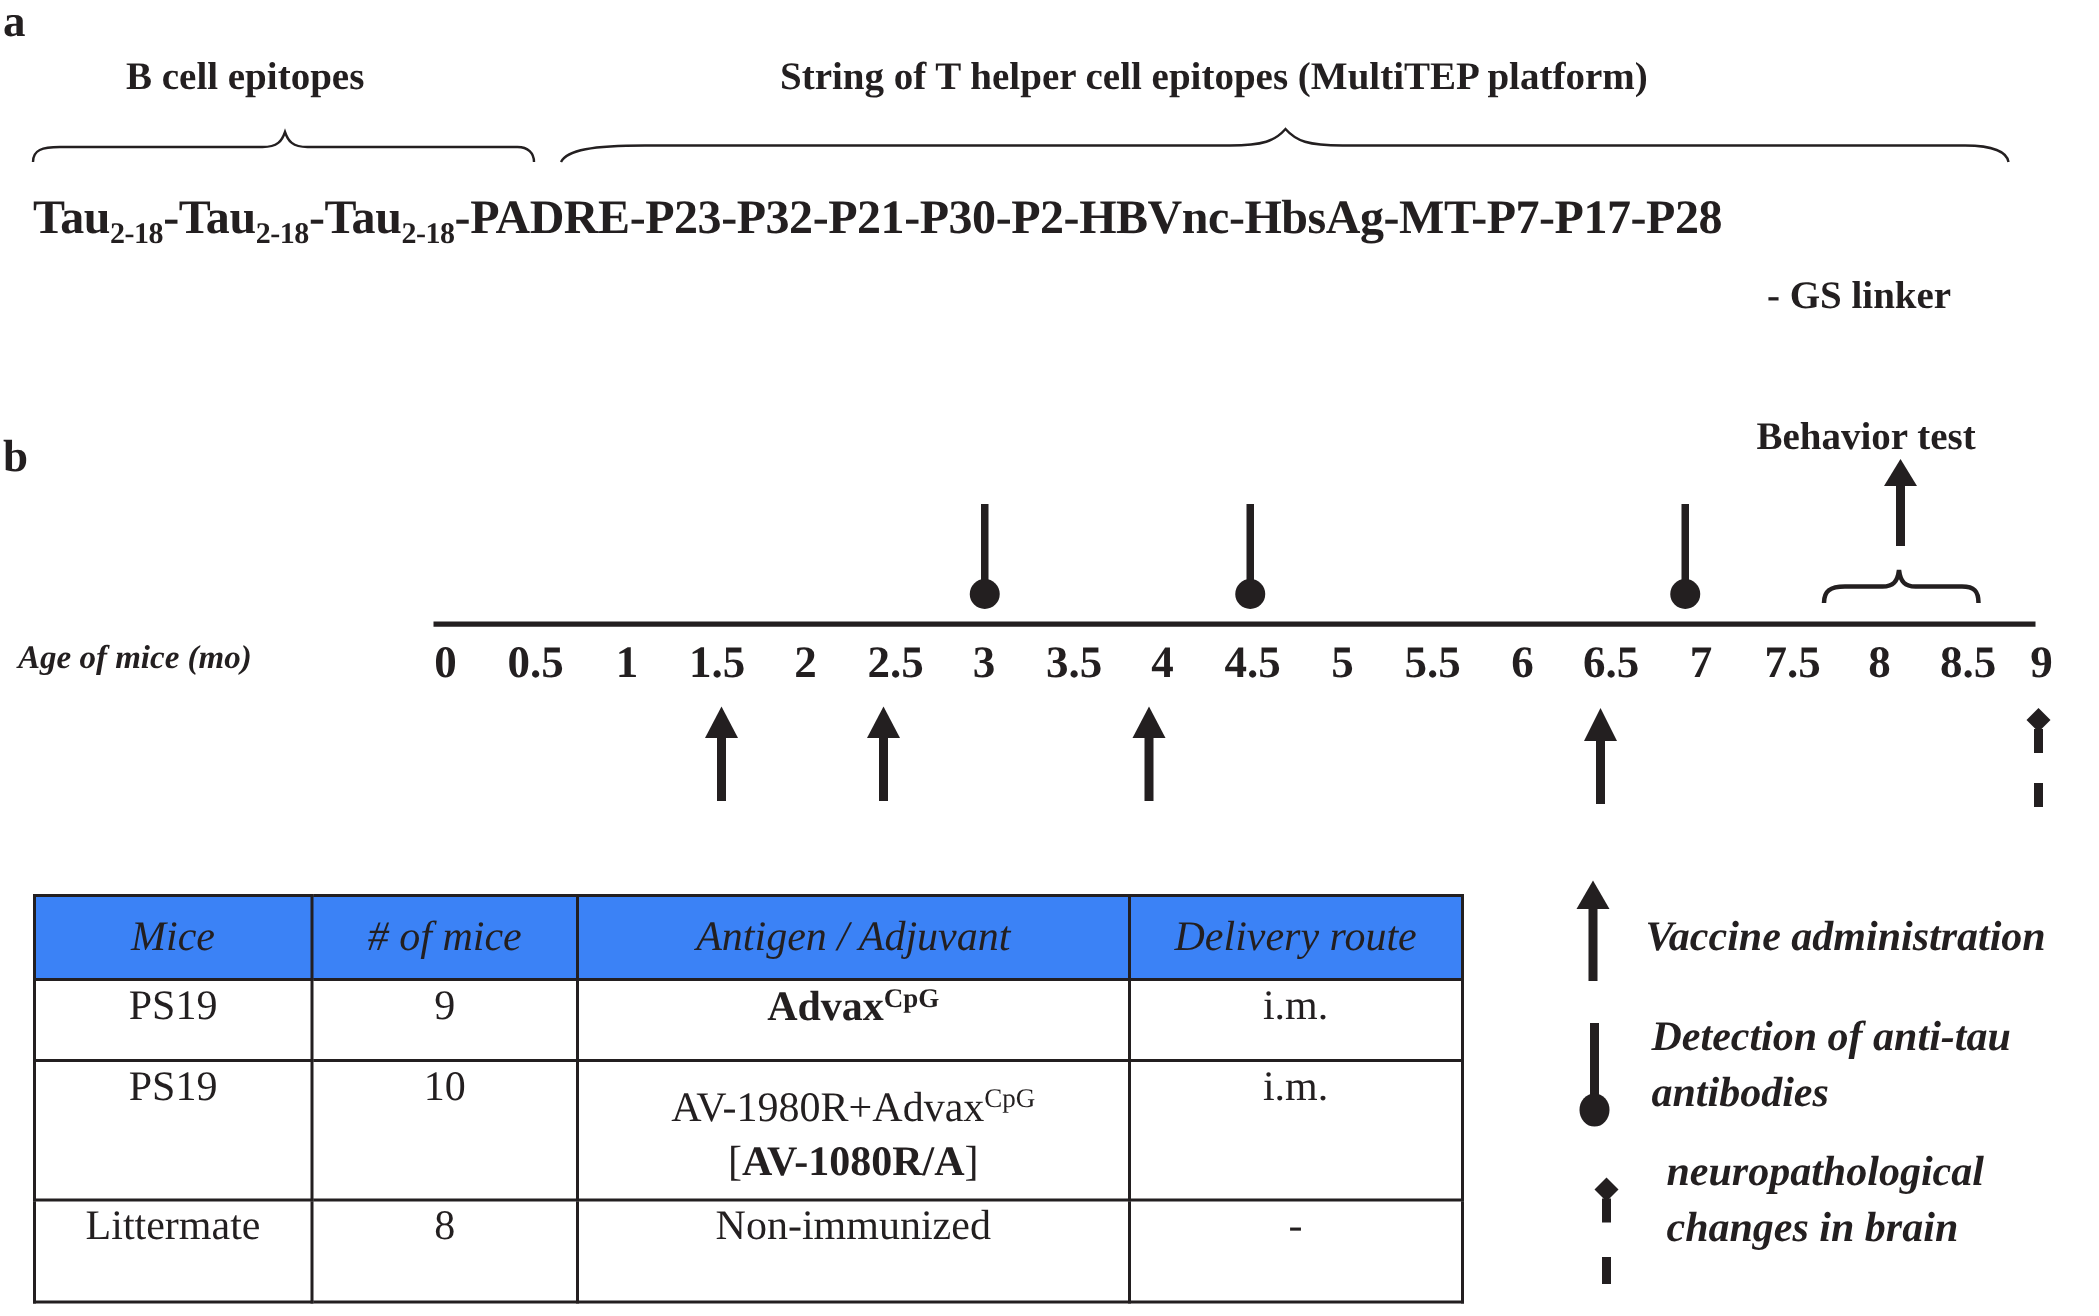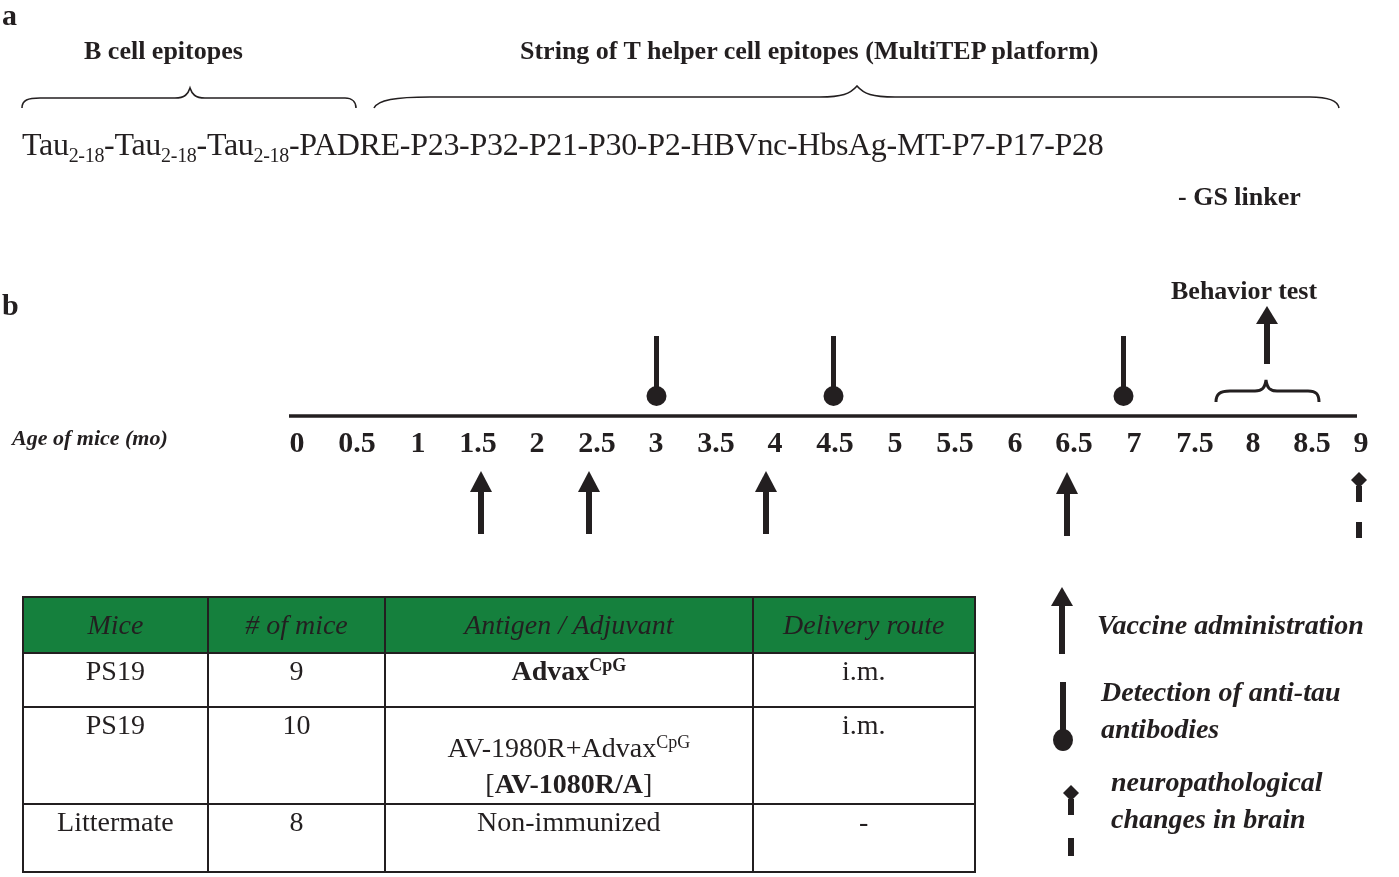--- a/index.html
+++ b/index.html
@@ -1,30 +1,30 @@
 <!DOCTYPE html>
 <html><head>
 <meta charset="utf-8">
 <style>
   html, body { margin:0; padding:0; background:#ffffff; }
   body { width:1399px; height:877px; position:relative; overflow:hidden;
          font-family:"Liberation Serif", serif; color:#231f20; }
   .abs { position:absolute; }
   .panel-label { font-weight:bold; font-size:30px; line-height:1; }
   .bold { font-weight:bold; }
-  .seq { font-weight:normal; font-size:32px; white-space:nowrap; letter-spacing:-0.3px;text-align:right; }
+  .seq { font-weight:bold; font-size:32px; white-space:nowrap; letter-spacing:-0.3px;text-align:right; }
   .seq sub { font-size:20px; vertical-align:-7px; }
   .brace-label { font-weight:bold; font-size:26px; white-space:nowrap; }
   .tick { font-weight:bold; font-size:30px; transform:translateX(-50%); white-space:nowrap; }
   .axis-title { font-weight:bold; font-style:italic; font-size:22px; white-space:nowrap; }
   svg { position:absolute; left:0; top:0; }
   table.grp { position:absolute; left:22px; top:596px; width:954px; border-collapse:collapse;
               font-size:28px; }
   table.grp th, table.grp td { border:2px solid #231f20; text-align:center; vertical-align:top; }
-  table.grp th { background:#15803d; font-style:italic; font-weight:normal; height:52px; vertical-align:middle; }
+  table.grp th { background:#3b82f6; font-style:italic; font-weight:normal; height:52px; vertical-align:middle; }
   table.grp td { }
   table.grp sup { font-size:18px; vertical-align:9px; }
   .legend-text { font-weight:bold; font-style:italic; font-size:28px; line-height:37px; white-space:nowrap; }
 </style>
 </head>
 <body>
 
 <div class="abs panel-label" style="left:2px;top:0px;">a</div>
 
 <div class="abs brace-label" style="left:84px;top:36px;">B cell epitopes</div>
@@ -144,21 +144,21 @@
   <tbody>
     <tr style="height:54px;">
       <td>PS19</td>
       <td>9</td>
       <td><span class="bold">Advax</span><sup class="bold">CpG</sup></td>
       <td>i.m.</td>
     </tr>
     <tr style="height:93px;">
       <td>PS19</td>
       <td>10</td>
-      <td style="line-height:36px;padding-top:16px;">
+      <td style="line-height:36px;padding-top:6px;">
         <span>AV-1980R+Advax</span><sup>CpG</sup><br>
         <span>[</span><span class="bold">AV-1080R/A</span><span>]</span>
       </td>
       <td>i.m.</td>
     </tr>
     <tr style="height:68px;">
       <td>Littermate</td>
       <td>8</td>
       <td>Non-immunized</td>
       <td>-</td>

